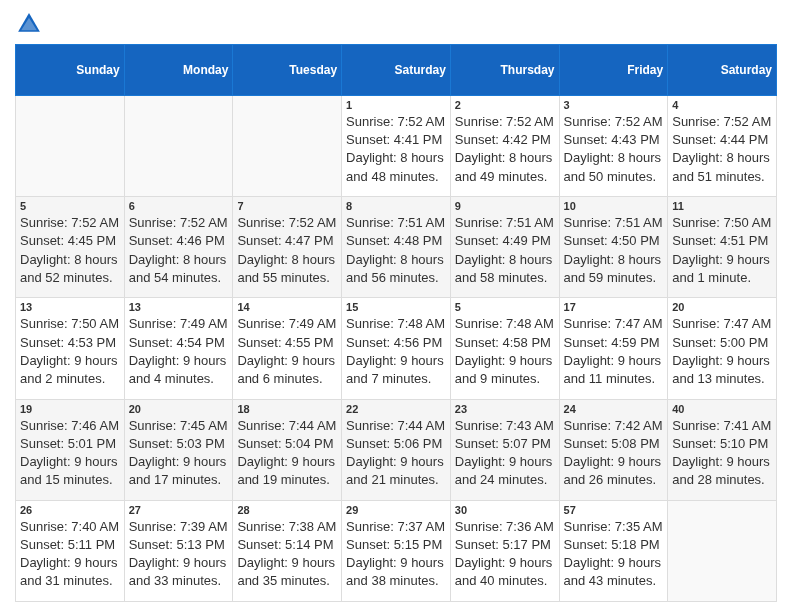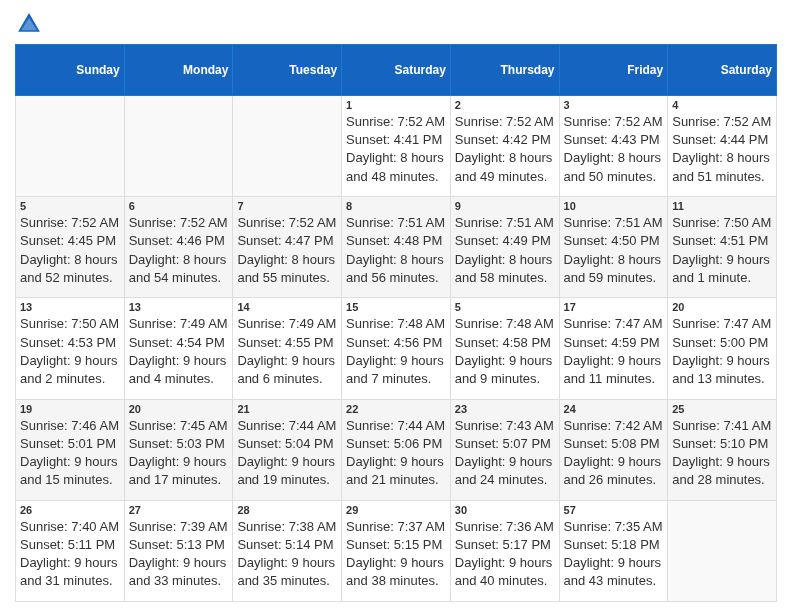--- a/index.html
+++ b/index.html
@@ -217,37 +217,37 @@
         <tr>
           <td>
             <span class="day-number">19</span>
             <div class="day-info">Sunrise: 7:46 AM<br>Sunset: 5:01 PM<br>Daylight: 9 hours and 15 minutes.</div>
           </td>
           <td>
             <span class="day-number">20</span>
             <div class="day-info">Sunrise: 7:45 AM<br>Sunset: 5:03 PM<br>Daylight: 9 hours and 17 minutes.</div>
           </td>
           <td>
-            <span class="day-number">21</span>
+            <span class="day-number">18</span>
             <div class="day-info">Sunrise: 7:44 AM<br>Sunset: 5:04 PM<br>Daylight: 9 hours and 19 minutes.</div>
           </td>
           <td>
             <span class="day-number">22</span>
             <div class="day-info">Sunrise: 7:44 AM<br>Sunset: 5:06 PM<br>Daylight: 9 hours and 21 minutes.</div>
           </td>
           <td>
             <span class="day-number">23</span>
             <div class="day-info">Sunrise: 7:43 AM<br>Sunset: 5:07 PM<br>Daylight: 9 hours and 24 minutes.</div>
           </td>
           <td>
             <span class="day-number">24</span>
             <div class="day-info">Sunrise: 7:42 AM<br>Sunset: 5:08 PM<br>Daylight: 9 hours and 26 minutes.</div>
           </td>
           <td>
-            <span class="day-number">25</span>
+            <span class="day-number">40</span>
             <div class="day-info">Sunrise: 7:41 AM<br>Sunset: 5:10 PM<br>Daylight: 9 hours and 28 minutes.</div>
           </td>
         </tr>
         <tr>
           <td>
             <span class="day-number">26</span>
             <div class="day-info">Sunrise: 7:40 AM<br>Sunset: 5:11 PM<br>Daylight: 9 hours and 31 minutes.</div>
           </td>
           <td>
             <span class="day-number">27</span>

